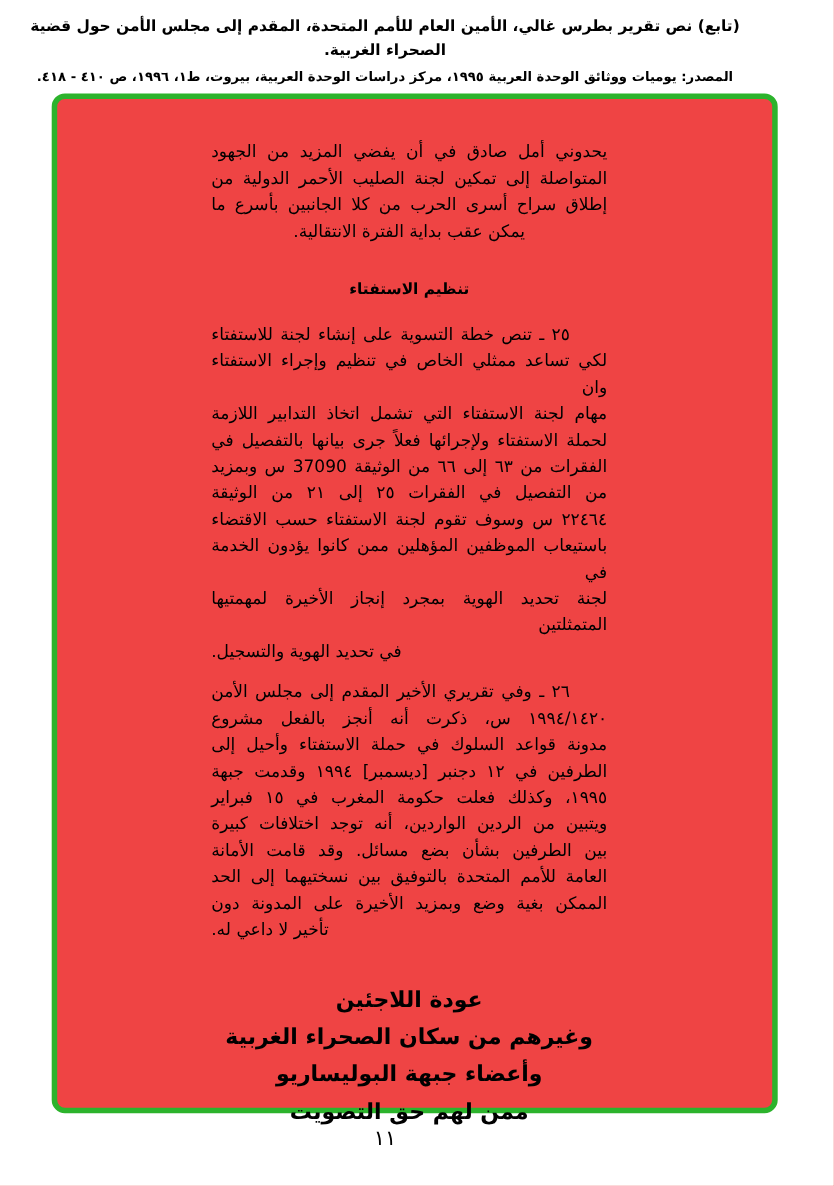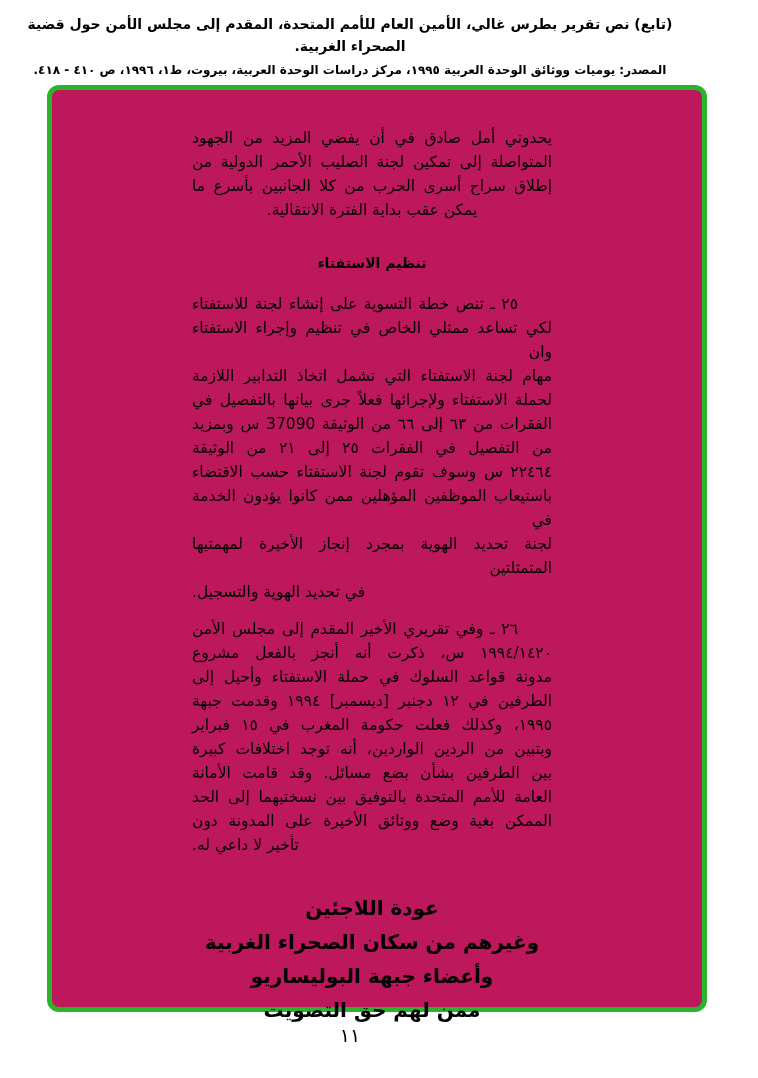--- a/index.html
+++ b/index.html
@@ -18,21 +18,21 @@
   .doc-header .h1 { font-size:14px; line-height:22px; letter-spacing:-0.2px; }
   .doc-header .h2 { font-size:12px; line-height:19px; margin-top:4px; }
 
   
   .frame {
     position:absolute; left:47px; top:85px;
     width:660px; height:927px;
     border:5px solid #2cb32c;
     border-radius:12px;
     box-sizing:border-box;
-    background:#be185d;
+    background:#ef4444;
   }
 
   .column {
     width:360px;
     margin:36px 150px 0 140px;
     font-size:15.5px;
   }
 
   .line {
     line-height:24px;
@@ -113,21 +113,21 @@
       <div class="para para26">
         <div class="plines indent-first">
             <div class="line">٢٦ ـ وفي تقريري الأخير المقدم إلى مجلس الأمن</div>
             <div class="line">١٩٩٤/١٤٢٠ س، ذكرت أنه أنجز بالفعل مشروع</div>
             <div class="line">مدونة قواعد السلوك في حملة الاستفتاء وأحيل إلى</div>
             <div class="line">الطرفين في ١٢ دجنبر [ديسمبر] ١٩٩٤ وقدمت جبهة</div>
             <div class="line">١٩٩٥، وكذلك فعلت حكومة المغرب في ١٥ فبراير</div>
             <div class="line">ويتبين من الردين الواردين، أنه توجد اختلافات كبيرة</div>
             <div class="line">بين الطرفين بشأن بضع مسائل. وقد قامت الأمانة</div>
             <div class="line">العامة للأمم المتحدة بالتوفيق بين نسختيهما إلى الحد</div>
-            <div class="line">الممكن بغية وضع ووثائق الأخيرة على المدونة دون</div>
+            <div class="line">الممكن بغية وضع وبمزيد الأخيرة على المدونة دون</div>
           </div>
         <div class="last-left">تأخير لا داعي له.</div>
       </div>
 
       <div class="closing">
           <div class="line">عودة اللاجئين</div>
           <div class="line">وغيرهم من سكان الصحراء الغربية</div>
           <div class="line">وأعضاء جبهة البوليساريو</div>
           <div class="line">ممن لهم حق التصويت</div>
         </div>

